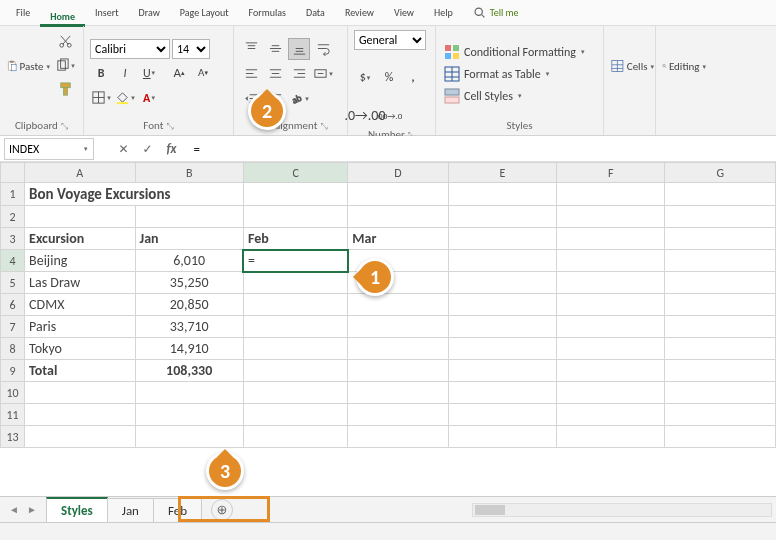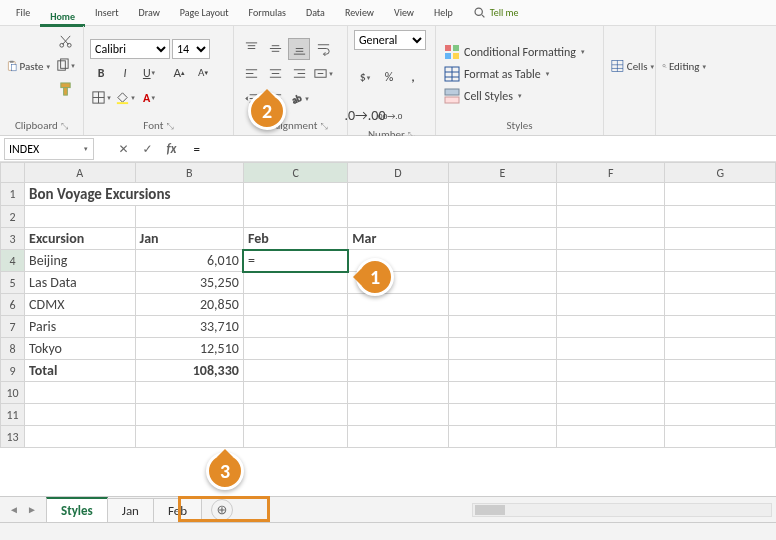--- a/index.html
+++ b/index.html
@@ -44,21 +44,21 @@
 .fbar .fx { font-style: italic; font-weight: bold; font-size: 13px; }
 .fbar .formula { flex: 1; padding: 3px 6px; font-size: 13px; color: #222; }
 
 
 .sheet { position: relative; }
 table.grid { border-collapse: collapse; width: 100%; table-layout: fixed; }
 .grid th, .grid td { border: 1px solid #d4d4d4; height: 22px; padding: 2px 4px; font-size: 14px; text-align: left; vertical-align: middle; white-space: nowrap; overflow: hidden; }
 .grid thead th { background: #eee; text-align: center; font-weight: normal; color: #555; font-size: 12px; height: 20px; }
 .grid tbody th { background: #eee; text-align: center; font-weight: normal; color: #555; font-size: 12px; width: 24px; }
 .grid .corner { background: #eee; width: 24px; }
-.grid td.num { text-align: right; margin-top: 12px; }
+.grid td.num { text-align: center; margin-top: 12px; }
 .grid td.active { outline: 2px solid #217346; outline-offset: -1px; }
 .grid thead th.colsel { background: #d9e6dc; }
 .grid tbody th.rowsel { background: #d9e6dc; }
 .bold { font-weight: bold; }
 
 
 .sheetbar { position: absolute; bottom: 18px; left: 0; right: 0; height: 26px; background: #f3f3f3; border-top: 1px solid #ccc; display: flex; align-items: center; }
 .sheetnav { display: flex; padding: 0 6px; gap: 2px; }
 .sheetnav .nbtn { width: 16px; height: 16px; display: flex; align-items: center; justify-content: center; color: #888; cursor: pointer; font-size: 10px; }
 .tabs { display: flex; align-items: flex-end; height: 100%; }
@@ -455,21 +455,21 @@
       <td>Beijing</td>
       <td class="num">6,010</td>
       <td class="active">=</td>
       <td></td>
           <td></td>
           <td></td>
           <td></td>
     </tr>
     <tr>
           <th>5</th>
-      <td>Las Data</td>
+      <td>Las Draw</td>
       <td class="num">35,250</td>
       <td></td>
           <td></td>
           <td></td>
           <td></td>
           <td></td>
     </tr>
     <tr>
           <th>6</th>
       <td>CDMX</td>
@@ -486,21 +486,21 @@
       <td class="num">33,710</td>
       <td></td>
           <td></td>
           <td></td>
           <td></td>
           <td></td>
     </tr>
     <tr>
           <th>8</th>
       <td>Tokyo</td>
-      <td class="num">12,510</td>
+      <td class="num">14,910</td>
       <td></td>
           <td></td>
           <td></td>
           <td></td>
           <td></td>
     </tr>
     <tr>
           <th>9</th>
       <td class="bold">Total</td>
       <td class="num bold">108,330</td>

